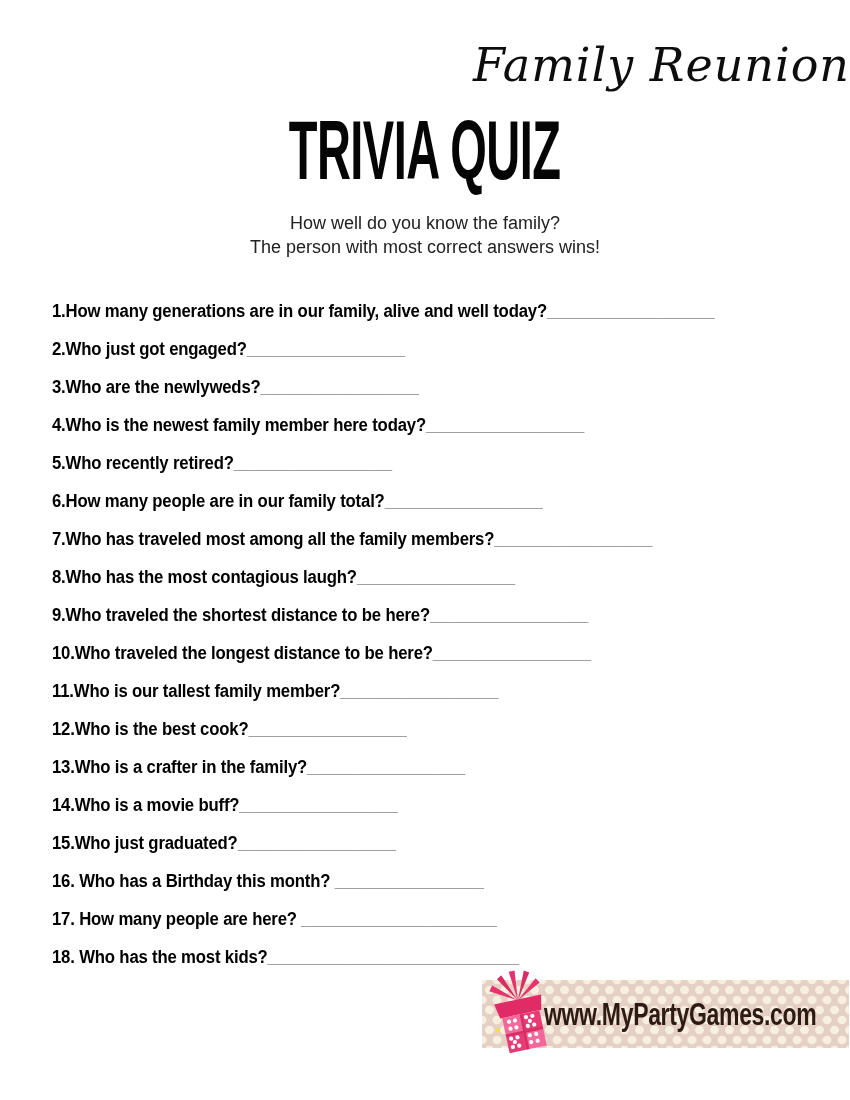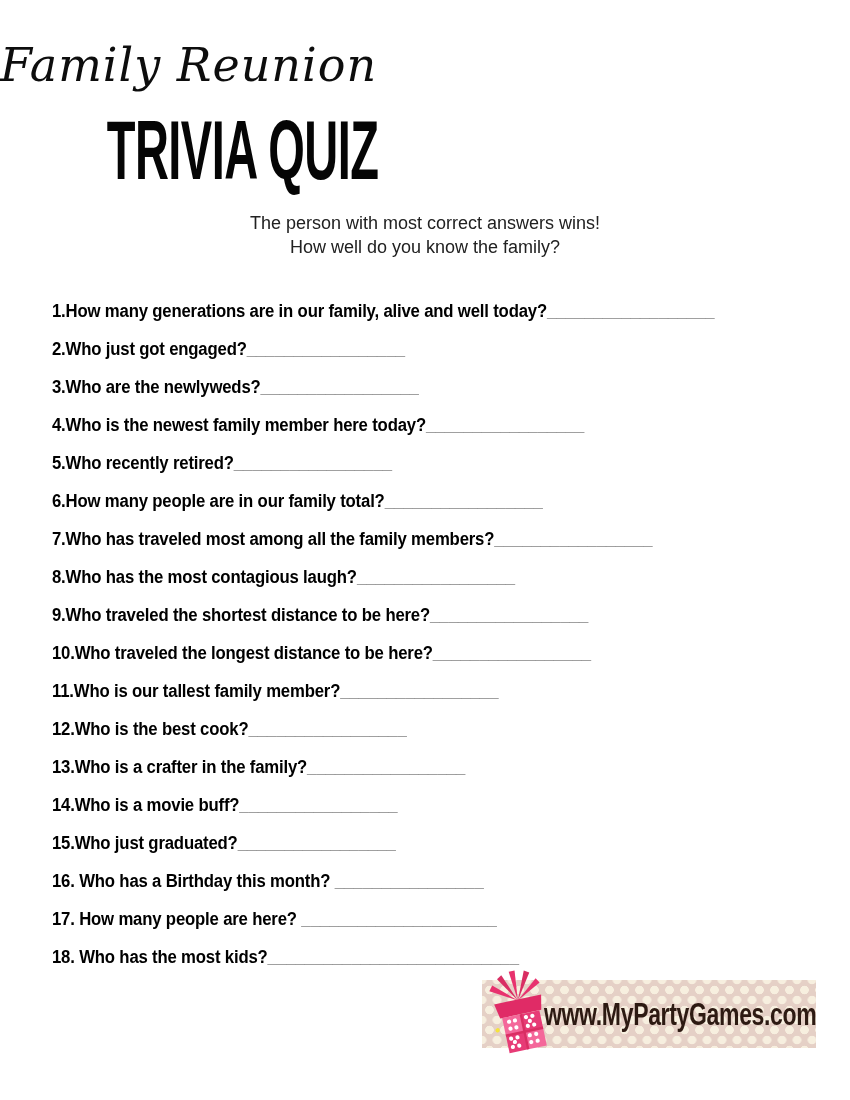--- a/index.html
+++ b/index.html
@@ -10,33 +10,33 @@
     background: #ffffff;
     overflow: hidden;
     font-family: "Liberation Sans", sans-serif;
     color: #000000;
   }
 
   
   .script-title {
     position: absolute;
     top: 38px; left: 0; width: 100%;
-    text-align: left;
+    text-align: right;
     font-family: "DejaVu Serif", serif;
     font-style: italic;
     font-weight: 500;
     font-size: 46px;
     line-height: 1.2;
     color: #0d0d0d;
     letter-spacing: 1px;
   }
   .main-title {
     position: absolute;
     top: 108px; left: 0; width: 100%;
-    text-align: left;
+    text-align: center;
     line-height: 1;
   }
   .main-title-inner {
     display: inline-block;
     font-size: 84px;
     font-weight: bold;
     line-height: 1;
     letter-spacing: -1px;
     transform: scaleX(0.56);
     transform-origin: 50% 0;
@@ -81,20 +81,21 @@
     left: 482px;
     top: 980px;
     width: 334px;
     height: 68px;
     background-color: #e5d0c6;
     background-image:
       radial-gradient(circle, #f7efdf 4px, rgba(0,0,0,0) 4.6px),
       radial-gradient(circle, #f7efdf 4px, rgba(0,0,0,0) 4.6px);
     background-size: 15px 20px;
     background-position: 0 0, 7.5px 10px;
+    padding-left: 33px;
   }
   .gift {
     position: absolute;
     left: -6px;
     top: -10px;
     width: 92px;
     height: 92px;
   }
   .banner-text {
     position: absolute;
@@ -116,22 +117,22 @@
 <body>
 
 <div class="page">
 
   <div class="header">
     <div class="script-title">Family Reunion</div>
     <div class="main-title">
       <span class="main-title-inner">TRIVIA QUIZ</span>
     </div>
     <div class="subtitle">
+      <div>How well do you know the family?</div>
       <div>The person with most correct answers wins!</div>
-      <div>How well do you know the family?</div>
     </div>
   </div>
 
   <div class="questions">
       <div class="q-line"><span class="q-label">1.How many generations are in our family, alive and well today?</span><span class="q-blank">__________________</span></div>
       <div class="q-line"><span class="q-label">2.Who just got engaged?</span><span class="q-blank">_________________</span></div>
       <div class="q-line"><span class="q-label">3.Who are the newlyweds?</span><span class="q-blank">_________________</span></div>
       <div class="q-line"><span class="q-label">4.Who is the newest family member here today?</span><span class="q-blank">_________________</span></div>
       <div class="q-line"><span class="q-label">5.Who recently retired?</span><span class="q-blank">_________________</span></div>
       <div class="q-line"><span class="q-label">6.How many people are in our family total?</span><span class="q-blank">_________________</span></div>

